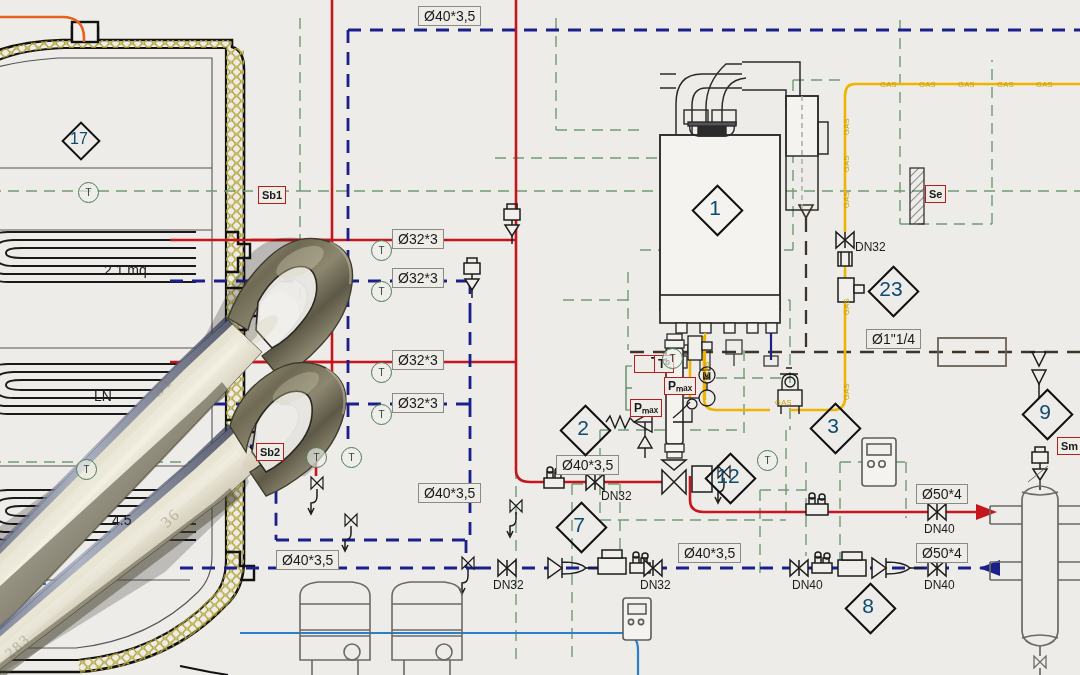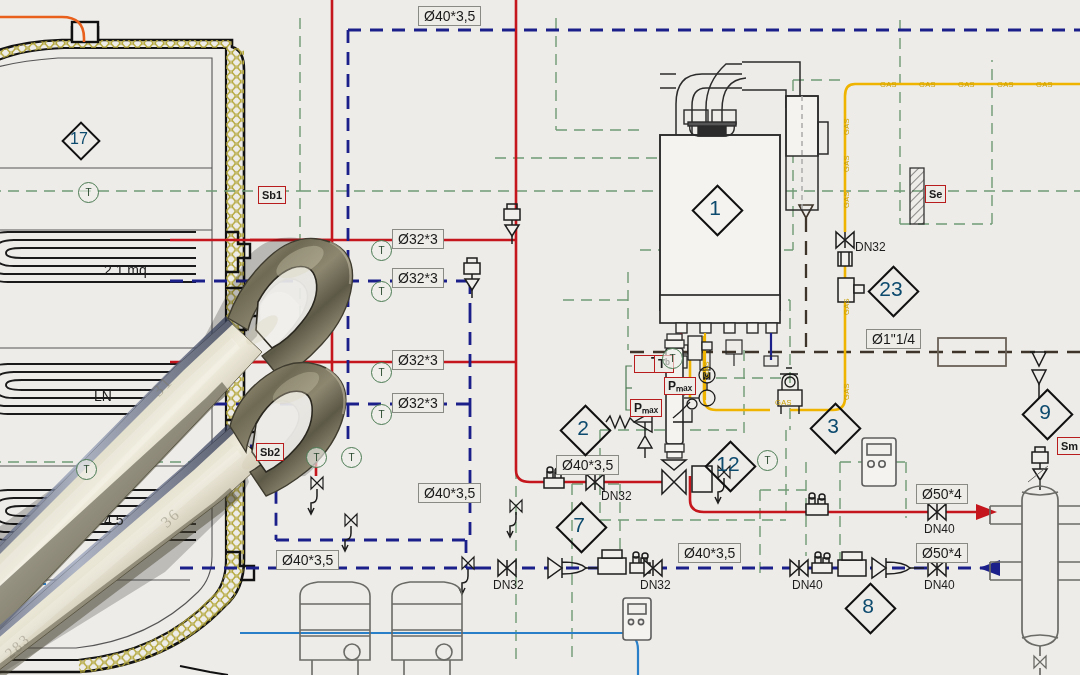--- a/index.html
+++ b/index.html
@@ -587,21 +587,21 @@
   <div class="plain" style="left:855px;top:240px;">DN32</div>
   <div class="plain" style="left:601px;top:489px;">DN32</div>
   <div class="plain" style="left:493px;top:578px;">DN32</div>
   <div class="plain" style="left:640px;top:578px;">DN32</div>
   <div class="plain" style="left:924px;top:522px;">DN40</div>
   <div class="plain" style="left:792px;top:578px;">DN40</div>
   <div class="plain" style="left:924px;top:578px;">DN40</div>
 
   <div class="plain big" style="left:104px;top:262px;">2.1 mq</div>
   <div class="plain big" style="left:62px;top:388px;margin-left:32px;">LN</div>
-  <div class="plain big" style="left:104px;top:512px;">4.5</div>
+  <div class="plain big" style="left:112px;top:512px;">4.5</div>
 
   <div class="badge sm" style="left:62px;top:122px;">
     <i></i>
     <b>17</b>
   </div>
   <div class="badge" style="left:692px;top:185px;">
     <i></i>
     <b>1</b>
   </div>
   <div class="badge" style="left:868px;top:266px;">
@@ -609,21 +609,21 @@
     <b>23</b>
   </div>
   <div class="badge" style="left:560px;top:405px;">
     <i></i>
     <b>2</b>
   </div>
   <div class="badge" style="left:810px;top:403px;">
     <i></i>
     <b>3</b>
   </div>
-  <div class="badge" style="left:705px;top:441px;">
+  <div class="badge" style="left:705px;top:453px;">
     <i></i>
     <b>12</b>
   </div>
   <div class="badge" style="left:556px;top:502px;">
     <i></i>
     <b>7</b>
   </div>
   <div class="badge" style="left:845px;top:583px;">
     <i></i>
     <b>8</b>

